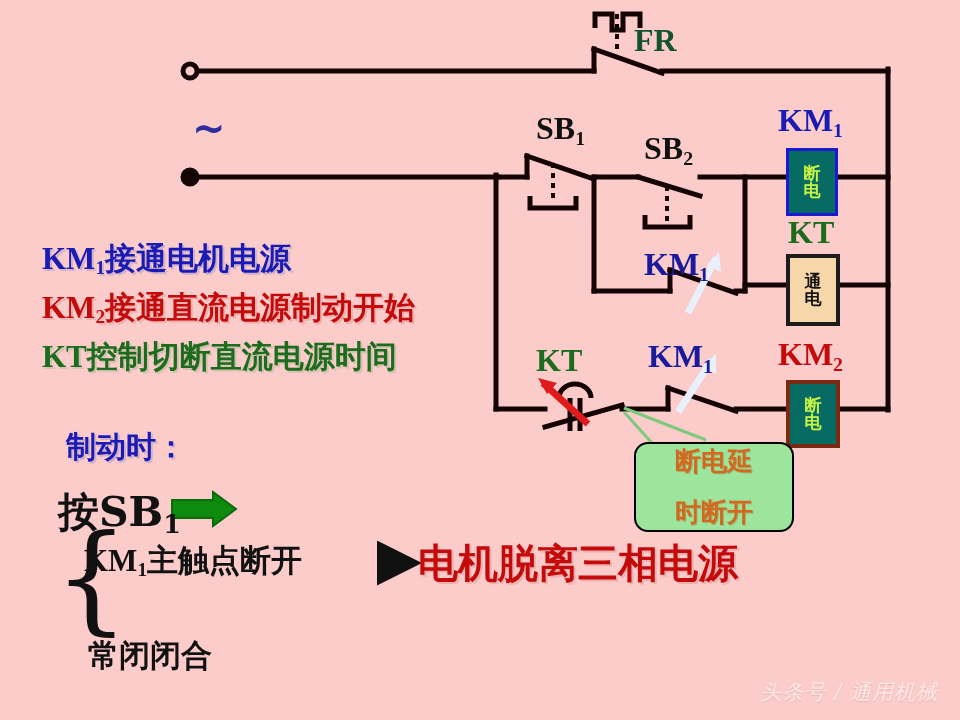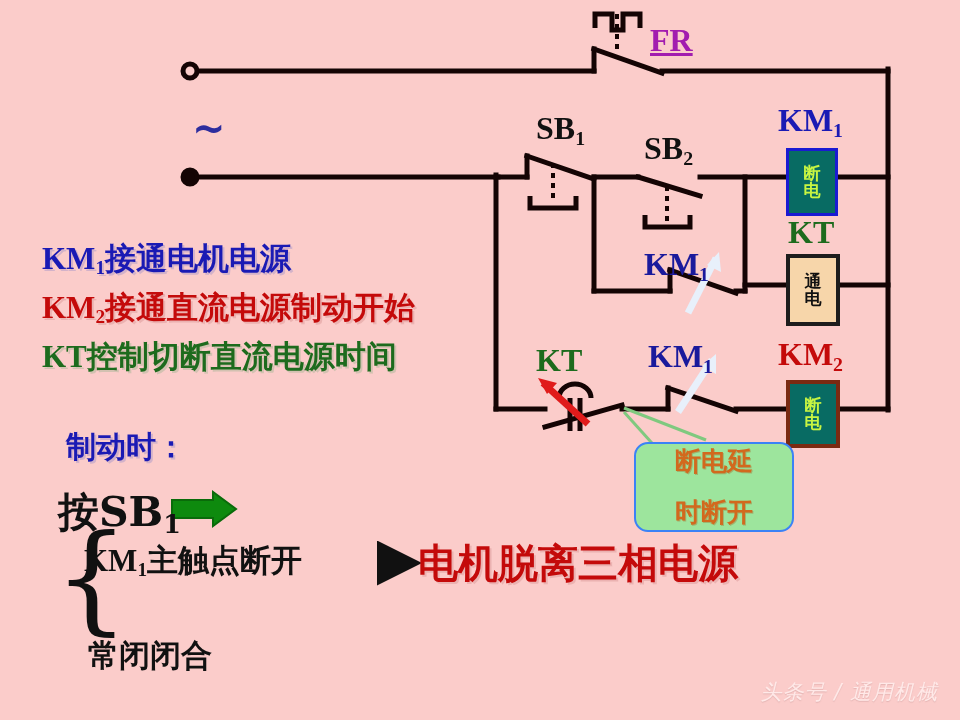--- a/index.html
+++ b/index.html
@@ -30,21 +30,21 @@
   .cjk{font-family:"DejaVu Serif", serif;font-weight:bold;}
 
   .txt-shadow-b{text-shadow:2px 2px 0 rgba(120,120,200,.30);}
   .txt-shadow-r{text-shadow:2px 2px 0 rgba(200,120,120,.30);}
   .txt-shadow-g{text-shadow:2px 2px 0 rgba(120,170,120,.30);}
 
   
   #callout{
     position:absolute;
     background:#9de59d;
-    border:2px solid #3b82f6;
+    border:2px solid #000000;
     border-radius:14px;
     display:flex;flex-direction:column;
     align-items:center;justify-content:center;
     font-family:"DejaVu Serif", serif;font-weight:bold;
     font-size:26px;line-height:1.18;
     color:#d2691e;
     text-shadow:1px 1px 0 rgba(160,90,30,.35);
     gap:20px;
   }
   
@@ -161,21 +161,21 @@
 
     <line x1="378" y1="563" x2="412" y2="563" stroke="#111" stroke-width="5" marker-end="url(#blkarrow)"></line>
 
     <g>
       <path d="M172,500 L213,500 L213,492 L236,509 L213,526 L213,518 L172,518 z" fill="#0e8a0e" stroke="#0a6b0a" stroke-width="2"></path>
     </g>
   </svg>
 
   <div class="lbl" style="left:192px;top:108px;font-size:40px;font-weight:bold;color:#2d2d9e;font-family:'DejaVu Sans',sans-serif;">~</div>
 
-  <div class="lbl desig" style="left:650px;top:24px;color:#a21caf;text-decoration:underline;">
+  <div class="lbl desig" style="left:634px;top:24px;color:#14532d;">
     <span>FR</span>
   </div>
 
   <div class="lbl desig" style="left:536px;top:112px;color:#111;">
     <span>SB</span><sub>1</sub>
   </div>
 
   <div class="lbl desig" style="left:644px;top:132px;color:#111;">
     <span>SB</span><sub>2</sub>
   </div>

